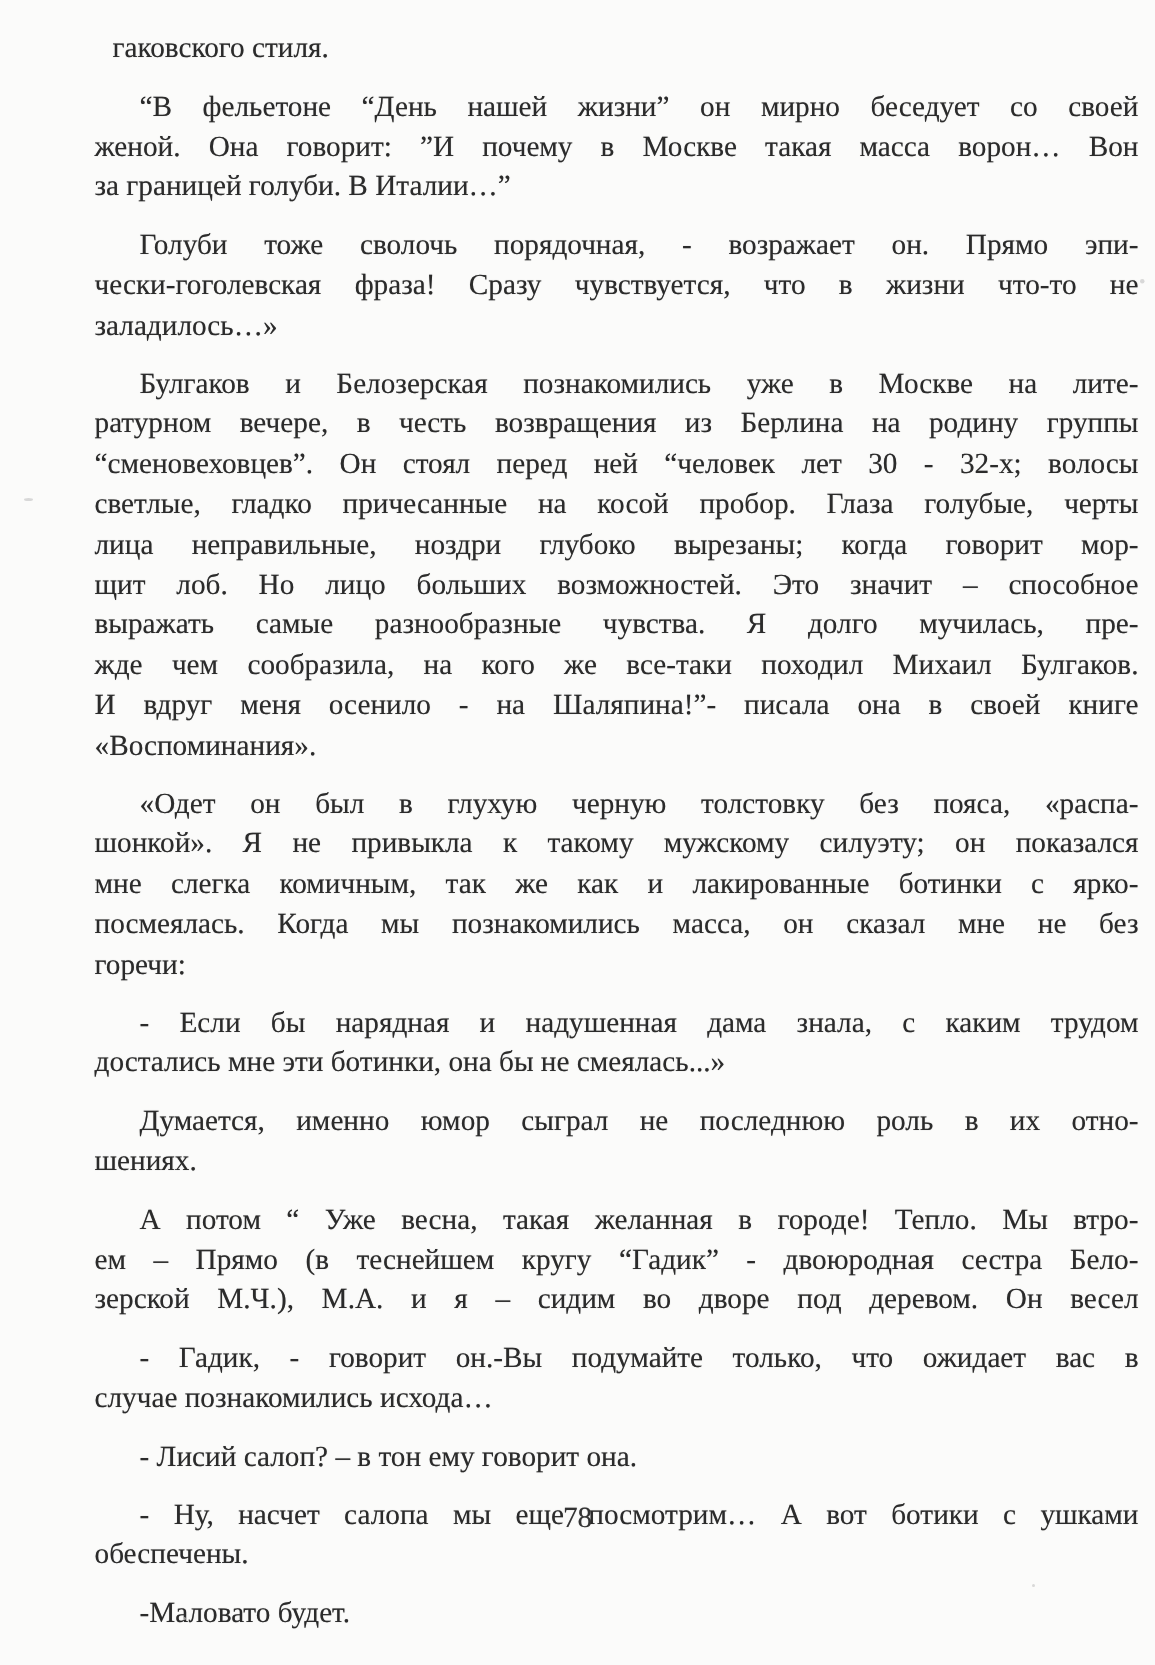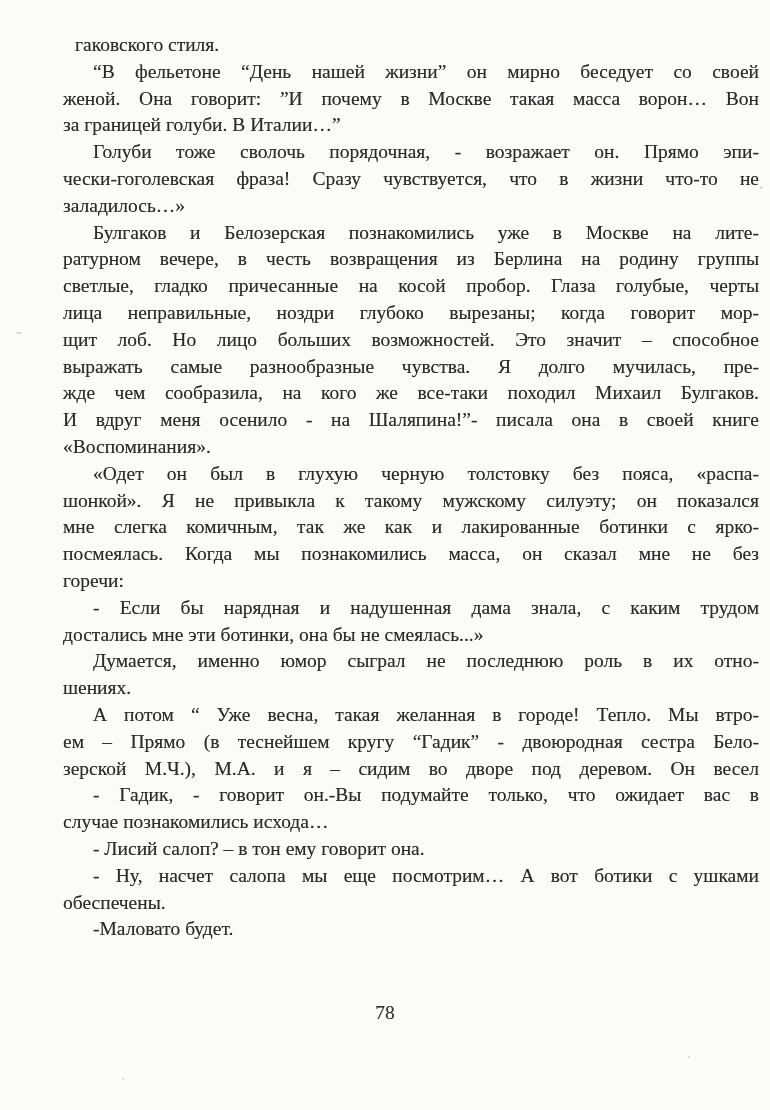--- a/index.html
+++ b/index.html
@@ -12,35 +12,36 @@
     width: 770px;
     height: 1110px;
     background: #fbfbfa;
     overflow: hidden;
     font-family: "Liberation Serif", "DejaVu Serif", serif;
     color: #2b2b2b;
   }
   .text-block {
     position: absolute;
     left: 63px;
-    top: 32px;
+    top: 20px;
     width: 696px;
     font-size: 19.5px;
     line-height: 26.8px;
     text-rendering: optimizeLegibility;
   }
   .line {
     text-shadow: 0 0 0.5px rgba(60,60,60,0.55);
   }
   .line.j {
     text-align: justify;
     text-align-last: justify;
   }
   .line.indent {
     text-indent: 30px;
+    margin-top: 12px;
   }
   .line.shift {
     text-indent: 12px;
   }
   .page-number {
     position: absolute;
     left: 0;
     top: 1002px;
     width: 770px;
     text-align: center;
@@ -73,20 +74,21 @@
         <div class="line">за границей голуби. В Италии…”</div>
       </div>
       <div class="paragraph">
         <div class="line j indent">Голуби тоже сволочь порядочная, - возражает он. Прямо эпи-</div>
         <div class="line j">чески-гоголевская фраза! Сразу чувствуется, что в жизни что-то не</div>
         <div class="line">заладилось…»</div>
       </div>
       <div class="paragraph">
         <div class="line j indent">Булгаков и Белозерская познакомились уже в Москве на лите-</div>
         <div class="line j">ратурном вечере, в честь возвращения из Берлина на родину группы</div>
+        <div class="line j">“сменовеховцев”. Он стоял перед ней “человек лет 30 - 32-х; волосы</div>
         <div class="line j">светлые, гладко причесанные на косой пробор. Глаза голубые, черты</div>
         <div class="line j">лица неправильные, ноздри глубоко вырезаны; когда говорит мор-</div>
         <div class="line j">щит лоб. Но лицо больших возможностей. Это значит – способное</div>
         <div class="line j">выражать самые разнообразные чувства. Я долго мучилась, пре-</div>
         <div class="line j">жде чем сообразила, на кого же все-таки походил Михаил Булгаков.</div>
         <div class="line j">И вдруг меня осенило - на Шаляпина!”- писала она в своей книге</div>
         <div class="line">«Воспоминания».</div>
       </div>
       <div class="paragraph">
         <div class="line j indent">«Одет он был в глухую черную толстовку без пояса, «распа-</div>

